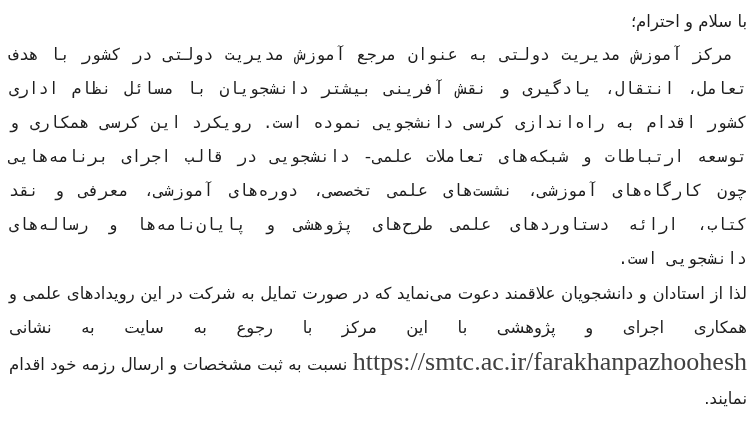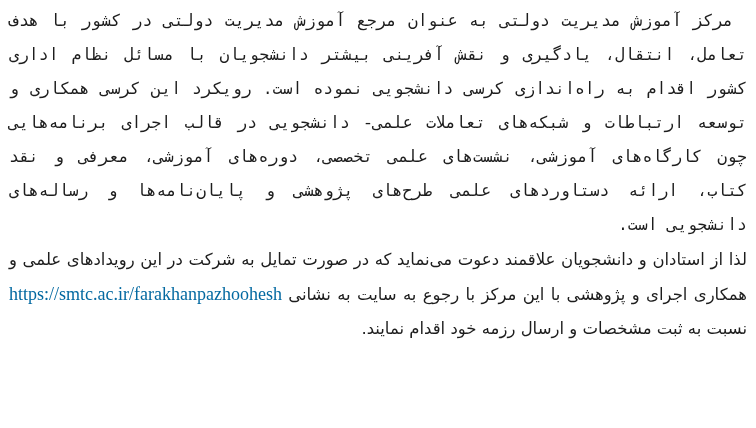--- a/index.html
+++ b/index.html
@@ -34,31 +34,32 @@
   }
   .indent {
     text-indent: 14px;
     font-family: Liberation Mono, monospace;
   }
   .request {
     margin-top: 13px;
   }
   .url {
     font-family: "Liberation Serif", "DejaVu Serif", serif;
-    font-size: 18px;
+    font-size: 26px;
     direction: ltr;
     unicode-bidi: embed;
     white-space: nowrap;
-    color: #0369a1;
+    color: #404040;
   }
 </style>
 </head>
 <body>
 
 <div class="page">
 
+  <p class="para greeting">با سلام و احترام؛</p>
 
   <p class="para indent">مرکز آموزش مدیریت دولتی به عنوان مرجع آموزش مدیریت دولتی در کشور با هدف تعامل، انتقال، یادگیری و نقش آفرینی بیشتر دانشجویان با مسائل نظام اداری کشور اقدام به راه‌اندازی کرسی دانشجویی نموده است. رویکرد این کرسی همکاری و توسعه ارتباطات و شبکه‌های تعاملات علمی- دانشجویی در قالب اجرای برنامه‌هایی چون کارگاه‌های آموزشی، نشست‌های علمی تخصصی، دوره‌های آموزشی، معرفی و نقد کتاب، ارائه دستاوردهای علمی طرح‌های پژوهشی و  پایان‌نامه‌ها و رساله‌های دانشجویی است.</p>
 
   <p class="para"><span>لذا از  استادان و دانشجویان علاقمند دعوت می‌نماید که در صورت تمایل به شرکت در این رویدادهای علمی و همکاری اجرای و پژوهشی با این مرکز با رجوع به سایت به نشانی</span> <span class="url">https://smtc.ac.ir/farakhanpazhoohesh</span> <span>نسبت به ثبت مشخصات و ارسال رزمه خود اقدام نمایند.</span></p>
 
 
 </div>
 
 </body></html>

